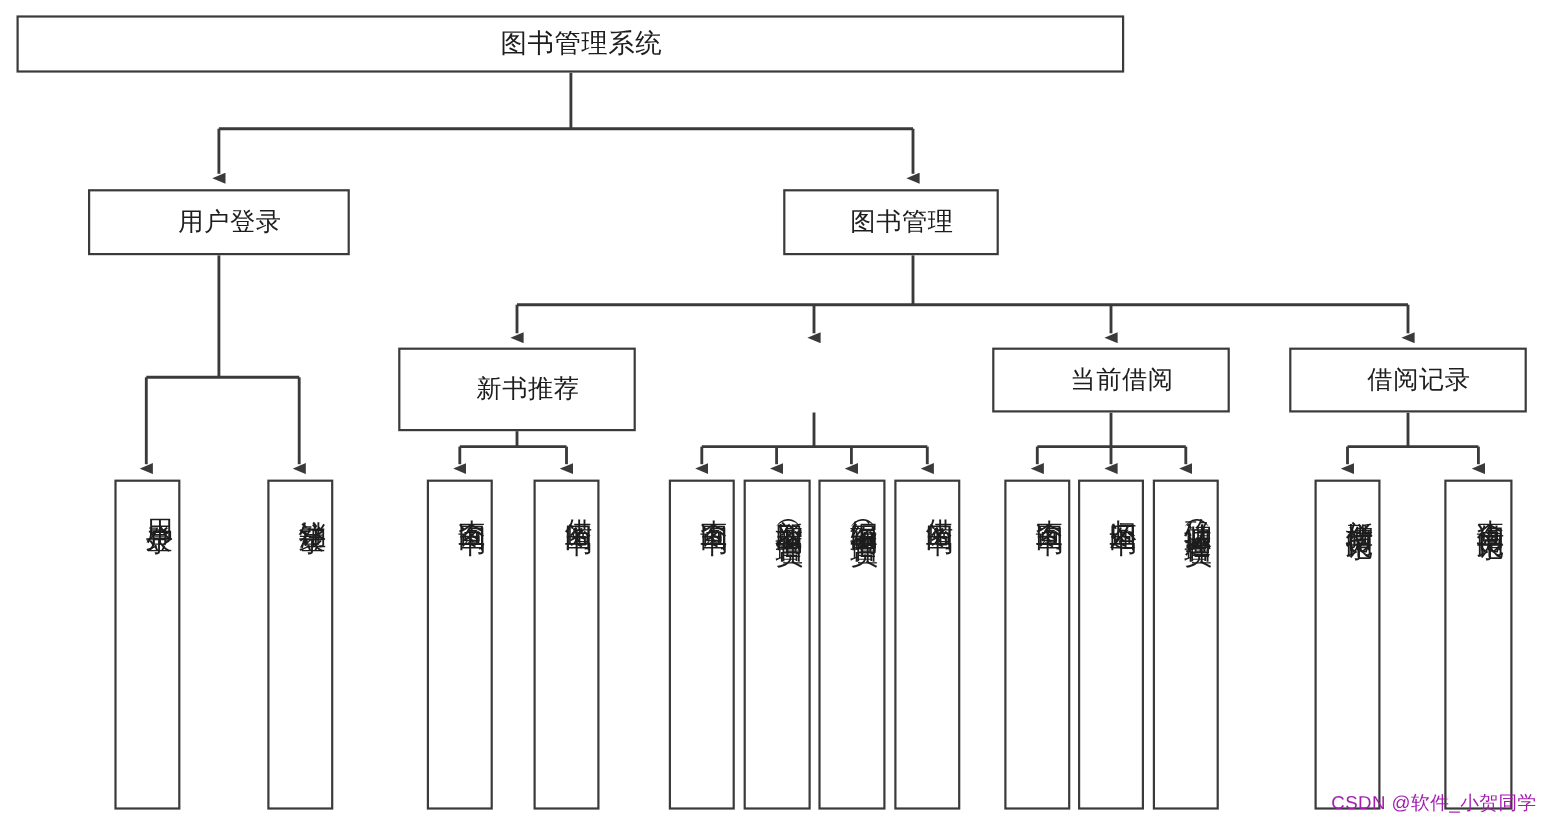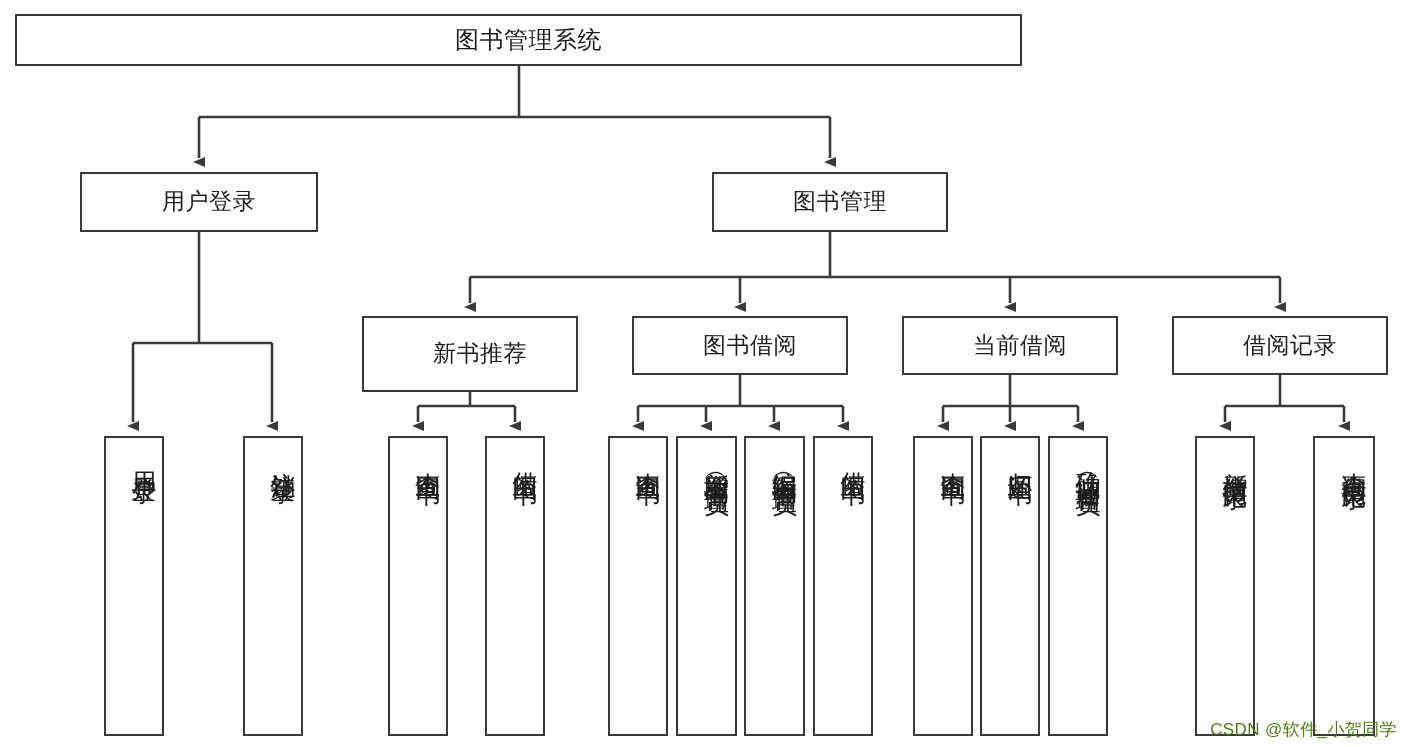--- a/index.html
+++ b/index.html
@@ -56,21 +56,21 @@
     font-size:25px;
     line-height:1.0;
     letter-spacing:3px;
     white-space:nowrap;
   }
   .watermark{
     position:absolute;
     right:8px;
     bottom:6px;
     font-size:17px;
-    color:#4d7c0f;
+    color:#a21caf;
     letter-spacing:0.4px;
     white-space:nowrap;
     user-select:none;
   }
 </style>
 </head>
 <body>
 
 <div id="canvas">
 
@@ -124,29 +124,26 @@
     </g>
   </svg>
 
   <div class="node horiz root" style="left:15px; top:14px; width:1007px; height:52px;">
     <span class="label">图书管理系统</span>
   </div>
 
   <div class="node horiz" style="left:80px; top:172px; width:238px; height:60px;">
     <span class="label">用户登录</span>
   </div>
-  <div class="node horiz" style="left:712px; top:172px; width:236px; height:60px;">
+  <div class="node horiz" style="left:712px; top:172px; width:196px; height:60px;">
     <span class="label">图书管理</span>
   </div>
 
   <div class="node horiz" style="left:362px; top:316px; width:216px; height:76px;">
     <span class="label">新书推荐</span>
-  </div>
-  <div class="node horiz" style="left:632px; top:316px; width:216px; height:59px;">
-    <span class="label">图书借阅</span>
   </div>
   <div class="node horiz" style="left:1172px; top:316px; width:216px; height:59px;">
     <span class="label">借阅记录</span>
   </div>
   <div class="node horiz" style="left:902px; top:316px; width:216px; height:59px;">
     <span class="label">当前借阅</span>
   </div>
 
   <div class="node vert" style="left:104px; top:436px; width:60px; height:300px;">
     <span class="label">用户登录</span>

